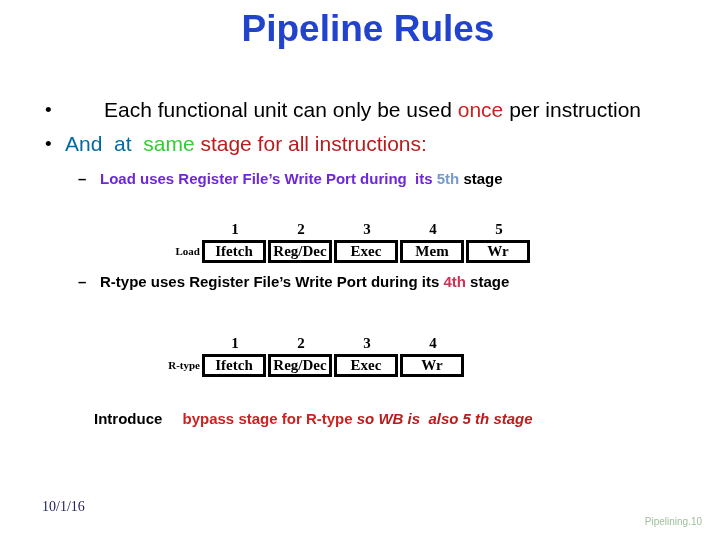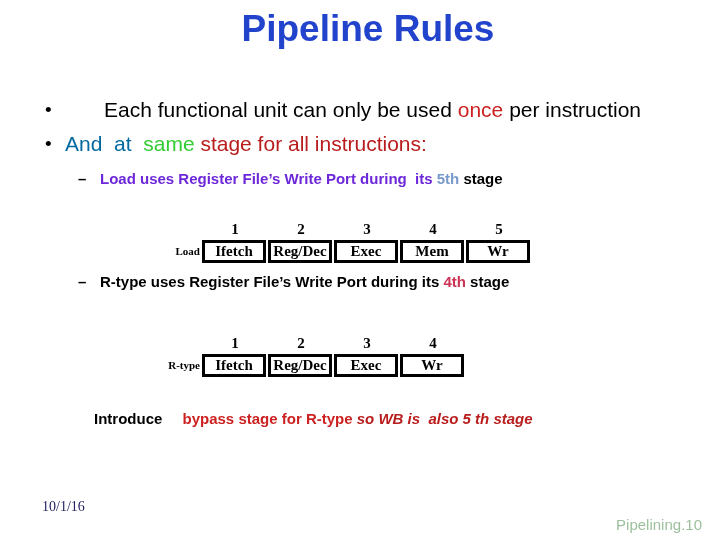--- a/index.html
+++ b/index.html
@@ -37,21 +37,21 @@
   .box{
     box-sizing:border-box;width:64px;height:23px;border:3px solid #000;background:#fff;
     display:flex;align-items:center;justify-content:center;
     font-family:"Liberation Serif",serif;font-weight:700;font-size:15px;padding-bottom:1px;
   }
   .note{position:absolute;left:58px;top:410px;font-weight:700;font-size:15px;white-space:pre-wrap;}
   .foot-date{
     position:absolute;left:42px;top:499px;font-family:"Liberation Serif",serif;
     font-size:14px;color:#232363;
   }
-  .foot-page{position:absolute;right:18px;top:516px;font-size:15px;color:#9dbf9d;}
+  .foot-page{position:absolute;right:18px;top:516px;font-size:10px;color:#9dbf9d;}
 </style>
 </head>
 <body>
 
 <div>
 
   <div class="title" style="color: rgb(34, 68, 204); margin-left: 16px;">Pipeline Rules</div>
 
   <div class="bullets">
     <div class="bullet">

